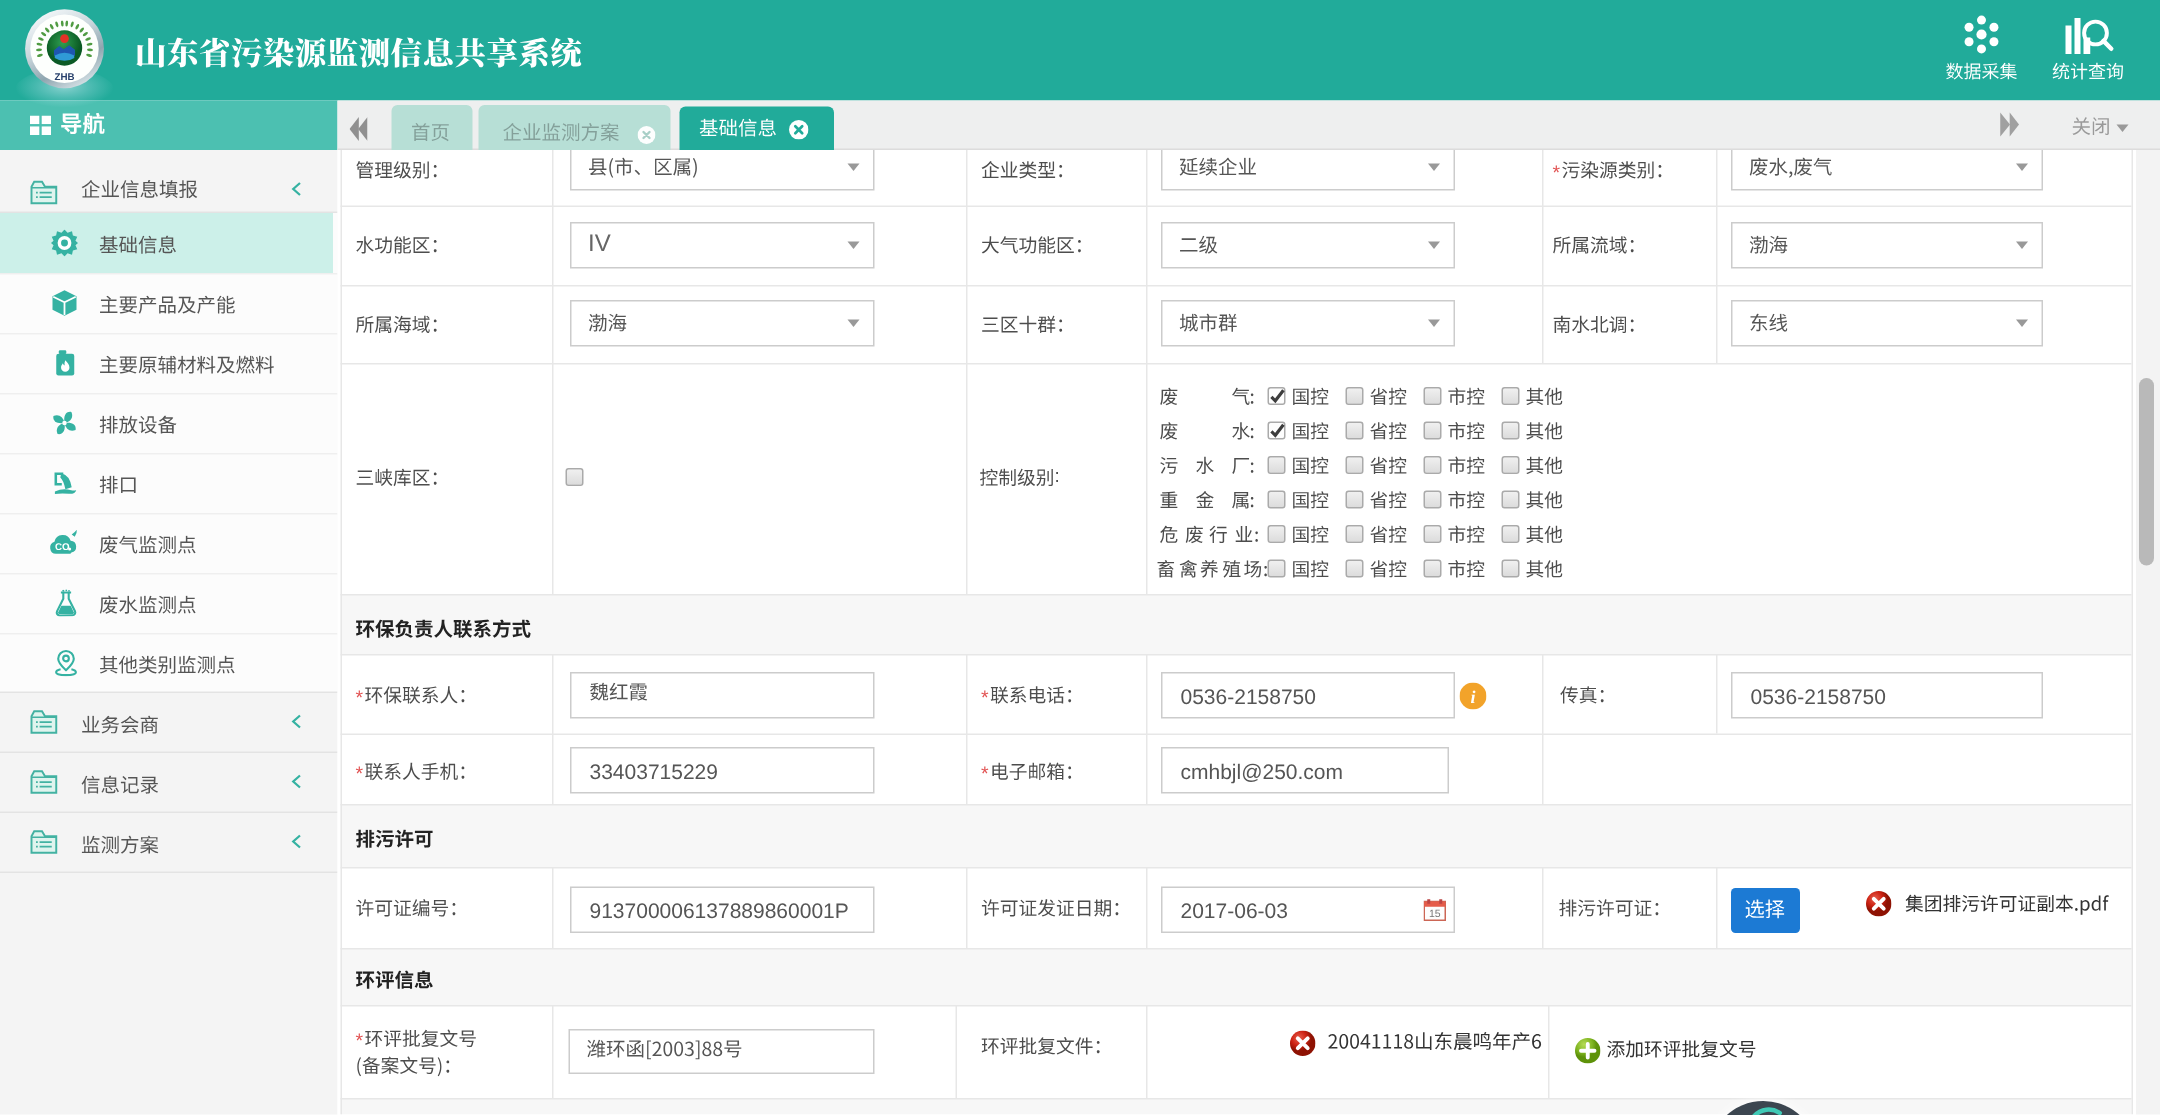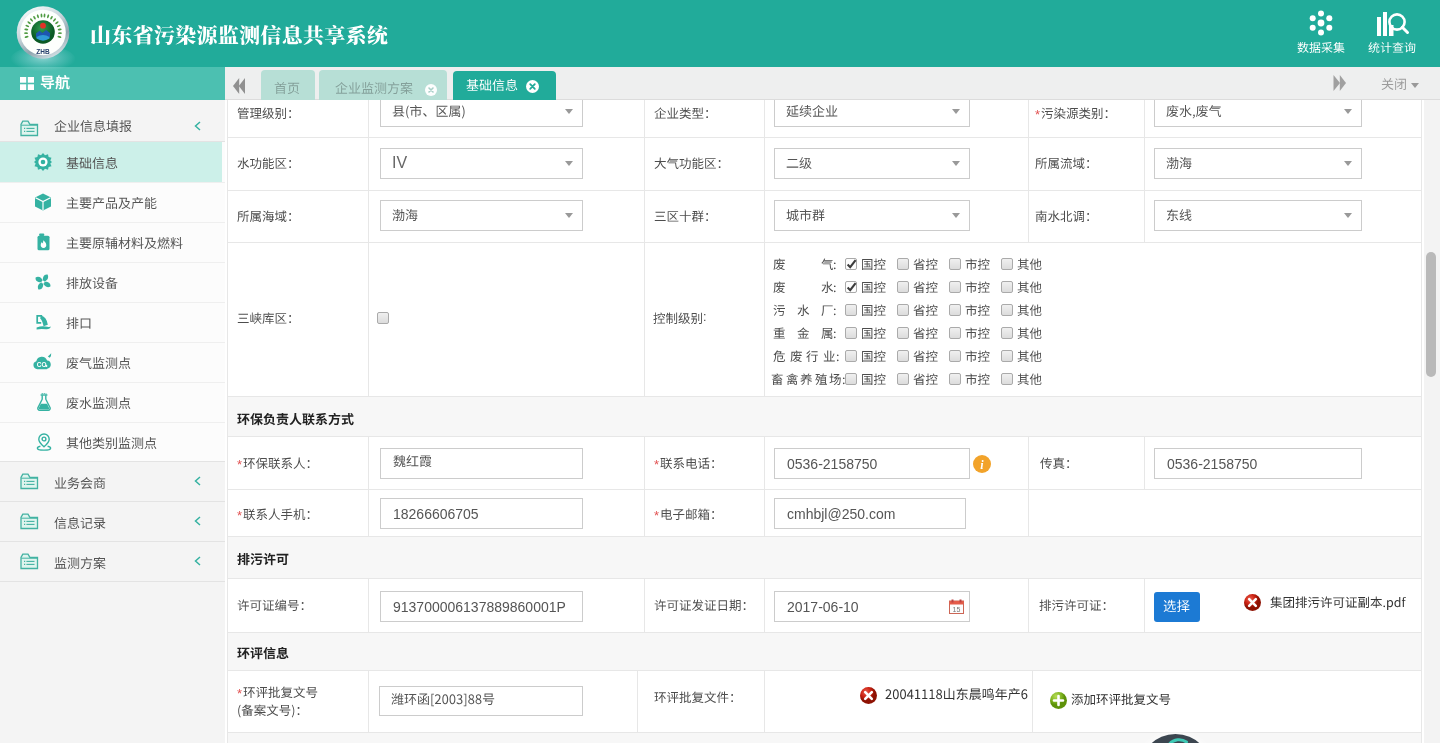--- a/index.html
+++ b/index.html
@@ -858,21 +858,21 @@
     </div>
     <div class="inp" style="left:929px;top:348px;width:208px;height:31px"></div>
     <div style="position:absolute;left:942px;top:356px;font-size:14px;color:#555;font-family:'Liberation Sans',sans-serif">0536-2158750</div>
     <div style="position:absolute;left:12px;top:408px;font-size:13px;color:#e25353;font-family:'Liberation Sans',sans-serif">*</div>
     <div style="position:absolute;left:18px;top:408px">
       <svg width="77" height="16" viewBox="0 -11 77 16">
         <path fill="#4d4d4d" d="M6.1 -9.9C6.6 -9.3 7.1 -8.5 7.3 -8L8.1 -8.4C7.9 -9 7.3 -9.7 6.8 -10.3ZM10.1 -10.3C9.8 -9.6 9.2 -8.6 8.8 -7.9H5.7V-7H8V-5.5L7.9 -4.8H5.4V-3.9H7.8C7.6 -2.5 6.9 -0.9 4.9 0.5C5.1 0.6 5.5 0.9 5.6 1.1C7.2 0 8 -1.2 8.5 -2.5C9.1 -0.9 10.1 0.3 11.5 1C11.6 0.8 11.9 0.4 12.1 0.2C10.5 -0.5 9.4 -2 8.8 -3.9H12V-4.8H8.9L8.9 -5.5V-7H11.5V-7.9H9.8C10.2 -8.5 10.7 -9.3 11.1 -10ZM0.5 -1.7 0.7 -0.8 3.9 -1.4V1H4.7V-1.5L5.8 -1.7L5.7 -2.5L4.7 -2.3V-9.1H5.3V-10H0.6V-9.1H1.3V-1.8ZM2.1 -9.1H3.9V-7.3H2.1ZM2.1 -6.6H3.9V-4.8H2.1ZM2.1 -4H3.9V-2.2L2.1 -1.9Z M16.1 -2.8C15.4 -1.9 14.4 -1 13.4 -0.4C13.6 -0.2 14 0.1 14.2 0.2C15.2 -0.4 16.3 -1.5 17 -2.5ZM20.4 -2.4C21.5 -1.6 22.8 -0.4 23.4 0.3L24.2 -0.3C23.5 -1 22.2 -2.1 21.2 -2.9ZM20.8 -5.6C21.1 -5.2 21.5 -4.9 21.8 -4.5L16.3 -4.2C18.2 -5.1 20.1 -6.2 22 -7.7L21.2 -8.2C20.6 -7.7 19.9 -7.2 19.2 -6.8L16.2 -6.6C17.1 -7.3 18 -8.1 18.8 -9C20.5 -9.1 22 -9.3 23.2 -9.6L22.5 -10.4C20.5 -9.9 16.9 -9.6 13.8 -9.4C13.9 -9.2 14.1 -8.8 14.1 -8.6C15.2 -8.7 16.4 -8.7 17.5 -8.8C16.7 -8 15.8 -7.2 15.4 -7C15.1 -6.7 14.8 -6.6 14.5 -6.5C14.6 -6.3 14.8 -5.9 14.8 -5.7C15.1 -5.8 15.4 -5.8 18 -6C16.9 -5.3 16 -4.8 15.6 -4.6C14.8 -4.2 14.2 -4 13.8 -3.9C13.9 -3.7 14.1 -3.2 14.1 -3.1C14.5 -3.2 14.9 -3.3 18.4 -3.5V-0.2C18.4 -0.1 18.4 -0.1 18.1 -0.1C17.9 -0 17.2 -0 16.5 -0.1C16.6 0.2 16.8 0.6 16.9 0.9C17.8 0.9 18.4 0.9 18.8 0.7C19.2 0.6 19.3 0.3 19.3 -0.2V-3.6L22.5 -3.8C22.8 -3.4 23.1 -3 23.3 -2.7L24.1 -3.2C23.6 -3.9 22.5 -5.1 21.5 -5.9Z M30.7 -10.5C30.7 -8.5 30.8 -2.4 25.5 0.2C25.8 0.4 26.1 0.7 26.3 1C29.4 -0.7 30.7 -3.5 31.3 -6C31.9 -3.7 33.2 -0.6 36.4 0.9C36.5 0.6 36.8 0.3 37.1 0.1C32.6 -1.9 31.9 -7.1 31.7 -8.6C31.7 -9.4 31.8 -10 31.8 -10.5Z M38.1 -4V-3.1H43.3V-0.3C43.3 -0.1 43.2 0 42.9 0C42.6 0 41.6 0.1 40.6 0C40.7 0.3 40.9 0.7 41 1C42.3 1 43.1 1 43.6 0.8C44 0.6 44.2 0.4 44.2 -0.3V-3.1H49.4V-4H44.2V-6.1H48.7V-7H44.2V-9C45.7 -9.2 47.1 -9.4 48.2 -9.7L47.5 -10.5C45.6 -9.9 41.9 -9.6 39 -9.4C39 -9.2 39.1 -8.8 39.2 -8.6C40.5 -8.7 41.9 -8.7 43.3 -8.9V-7H39V-6.1H43.3V-4Z M56.2 -9.8V-5.8C56.2 -3.8 56 -1.4 54.4 0.4C54.6 0.5 54.9 0.8 55.1 1C56.9 -0.9 57.1 -3.7 57.1 -5.8V-8.9H59.5V-0.9C59.5 0.2 59.6 0.5 59.8 0.6C60 0.8 60.2 0.9 60.5 0.9C60.6 0.9 60.9 0.9 61.1 0.9C61.4 0.9 61.6 0.8 61.8 0.7C62 0.6 62.1 0.4 62.1 0C62.2 -0.3 62.2 -1.2 62.2 -2C62 -2 61.7 -2.2 61.5 -2.4C61.5 -1.5 61.5 -0.9 61.5 -0.6C61.5 -0.3 61.4 -0.2 61.3 -0.1C61.3 -0 61.2 0 61.1 0C61 0 60.8 0 60.7 0C60.6 0 60.6 -0 60.5 -0.1C60.4 -0.1 60.4 -0.4 60.4 -0.8V-9.8ZM52.7 -10.5V-7.8H50.6V-6.9H52.6C52.1 -5.2 51.2 -3.2 50.4 -2.2C50.5 -2 50.7 -1.6 50.8 -1.3C51.5 -2.2 52.2 -3.6 52.7 -5.1V1H53.6V-4.8C54.1 -4.1 54.7 -3.4 55 -2.9L55.5 -3.7C55.3 -4 54.1 -5.4 53.6 -5.8V-6.9H55.5V-7.8H53.6V-10.5Z M65.6 -6.1C66.1 -6.1 66.6 -6.4 66.6 -7C66.6 -7.6 66.1 -8 65.6 -8C65.1 -8 64.7 -7.6 64.7 -7C64.7 -6.4 65.1 -6.1 65.6 -6.1ZM65.6 0.1C66.1 0.1 66.6 -0.3 66.6 -0.9C66.6 -1.5 66.1 -1.8 65.6 -1.8C65.1 -1.8 64.7 -1.5 64.7 -0.9C64.7 -0.3 65.1 0.1 65.6 0.1Z"></path>
       </svg>
     </div>
     <div class="inp" style="left:155px;top:398px;width:203px;height:31px"></div>
-    <div style="position:absolute;left:168px;top:406px;font-size:14px;color:#555;font-family:'Liberation Sans',sans-serif">18266606705</div>
+    <div style="position:absolute;left:168px;top:406px;font-size:14px;color:#555;font-family:'Liberation Sans',sans-serif">33403715229</div>
     <div style="position:absolute;left:429px;top:408px;font-size:13px;color:#e25353;font-family:'Liberation Sans',sans-serif">*</div>
     <div style="position:absolute;left:435px;top:408px">
       <svg width="64" height="16" viewBox="0 -11 64 16">
         <path fill="#4d4d4d" d="M5.7 -5.1V-3.3H2.6V-5.1ZM6.6 -5.1H9.9V-3.3H6.6ZM5.7 -6H2.6V-7.8H5.7ZM6.6 -6V-7.8H9.9V-6ZM1.6 -8.7V-1.6H2.6V-2.4H5.7V-1.1C5.7 0.4 6.1 0.8 7.5 0.8C7.8 0.8 9.9 0.8 10.2 0.8C11.6 0.8 11.9 0.1 12 -1.8C11.7 -1.9 11.3 -2 11.1 -2.2C11 -0.6 10.9 -0.2 10.2 -0.2C9.7 -0.2 7.9 -0.2 7.5 -0.2C6.8 -0.2 6.6 -0.3 6.6 -1V-2.4H10.8V-8.7H6.6V-10.5H5.7V-8.7Z M18.3 -6.8V-4.9H13.1V-4H18.3V-0.2C18.3 -0 18.2 0 18 0.1C17.7 0.1 16.8 0.1 15.8 0C15.9 0.3 16.1 0.7 16.2 1C17.4 1 18.2 1 18.6 0.8C19.1 0.7 19.3 0.4 19.3 -0.2V-4H24.4V-4.9H19.3V-6.3C20.7 -7 22.3 -8.1 23.4 -9.2L22.7 -9.7L22.5 -9.7H14.4V-8.7H21.5C20.6 -8 19.4 -7.2 18.3 -6.8Z M26.9 -4.3H28.4V-1.4H26.9ZM26.9 -5.1V-7.8H28.4V-5.1ZM30.8 -4.3V-1.4H29.2V-4.3ZM30.8 -5.1H29.2V-7.8H30.8ZM28.4 -10.5V-8.6H26.1V0.2H26.9V-0.6H30.8V0H31.6V-8.6H29.3V-10.5ZM32.8 -9.8V1H33.6V-8.9H35.7C35.3 -8 34.8 -6.7 34.4 -5.6C35.5 -4.5 35.8 -3.5 35.8 -2.8C35.8 -2.3 35.8 -1.9 35.5 -1.8C35.4 -1.7 35.2 -1.7 35 -1.7C34.7 -1.6 34.4 -1.6 34 -1.7C34.1 -1.4 34.2 -1 34.2 -0.8C34.6 -0.8 35 -0.8 35.3 -0.8C35.6 -0.8 35.9 -0.9 36.1 -1.1C36.5 -1.3 36.7 -2 36.7 -2.7C36.7 -3.6 36.4 -4.5 35.3 -5.7C35.8 -6.9 36.4 -8.3 36.9 -9.5L36.2 -9.9L36.1 -9.8Z M44.6 -3.7H48V-2.4H44.6ZM44.6 -4.4V-5.6H48V-4.4ZM44.6 -1.7H48V-0.4H44.6ZM43.7 -6.5V1H44.6V0.4H48V0.9H48.9V-6.5ZM39.8 -10.6C39.4 -9.3 38.7 -8 38 -7.2C38.2 -7.1 38.6 -6.8 38.8 -6.7C39.2 -7.2 39.6 -7.8 39.9 -8.5H40.4C40.7 -8 40.9 -7.4 41 -7H40.4V-5.5H38.2V-4.7H40.2C39.7 -3.3 38.8 -1.9 37.9 -1.1C38.1 -0.9 38.4 -0.6 38.5 -0.3C39.2 -1 39.9 -2.1 40.4 -3.2V1H41.3V-3.2C41.9 -2.6 42.5 -2 42.8 -1.6L43.4 -2.3C43 -2.6 41.9 -3.8 41.3 -4.2V-4.7H43.3V-5.5H41.3V-6.9L41.9 -7.1C41.8 -7.5 41.6 -8 41.4 -8.5H43.6V-9.3H40.3C40.5 -9.6 40.6 -10 40.7 -10.3ZM44.7 -10.6C44.4 -9.3 43.7 -8.1 42.9 -7.3C43.1 -7.2 43.5 -7 43.7 -6.8C44.1 -7.2 44.5 -7.8 44.9 -8.5H45.6C46 -7.9 46.5 -7.2 46.6 -6.8L47.4 -7.1C47.3 -7.5 47 -8 46.6 -8.5H49.4V-9.3H45.2C45.4 -9.6 45.5 -10 45.6 -10.3Z M53.1 -6.1C53.6 -6.1 54.1 -6.4 54.1 -7C54.1 -7.6 53.6 -8 53.1 -8C52.6 -8 52.2 -7.6 52.2 -7C52.2 -6.4 52.6 -6.1 53.1 -6.1ZM53.1 0.1C53.6 0.1 54.1 -0.3 54.1 -0.9C54.1 -1.5 53.6 -1.8 53.1 -1.8C52.6 -1.8 52.2 -1.5 52.2 -0.9C52.2 -0.3 52.6 0.1 53.1 0.1Z"></path>
       </svg>
     </div>
     <div class="inp" style="left:549px;top:398px;width:192px;height:31px"></div>
     <div style="position:absolute;left:562px;top:406px;font-size:14px;color:#555;font-family:'Liberation Sans',sans-serif">cmhbjl@250.com</div>
     <div style="position:absolute;left:12px;top:453px">
       <svg width="54" height="16" viewBox="0 -11 54 16">
@@ -885,21 +885,21 @@
       </svg>
     </div>
     <div class="inp" style="left:155px;top:491px;width:203px;height:31px"></div>
     <div style="position:absolute;left:168px;top:499px;font-size:14px;color:#555;font-family:'Liberation Sans',sans-serif">913700006137889860001P</div>
     <div style="position:absolute;left:429px;top:499px">
       <svg width="102" height="16" viewBox="0 -11 102 16">
         <path fill="#4d4d4d" d="M1.5 -9.6C2.2 -9 3 -8.2 3.4 -7.6L4 -8.3C3.6 -8.8 2.8 -9.6 2.1 -10.1ZM4.5 -4.5V-3.6H7.9V1H8.8V-3.6H12V-4.5H8.8V-7.6H11.5V-8.5H6.6C6.8 -9.1 6.9 -9.7 7 -10.4L6.1 -10.5C5.8 -8.8 5.2 -7.2 4.4 -6.1C4.6 -6 5.1 -5.8 5.2 -5.7C5.6 -6.2 6 -6.8 6.2 -7.6H7.9V-4.5ZM2.6 0.6C2.8 0.4 3.1 0.2 5.1 -1.2C5 -1.4 4.9 -1.8 4.8 -2L3.5 -1.1V-6.6H0.6V-5.7H2.6V-1.2C2.6 -0.7 2.3 -0.4 2.1 -0.2C2.2 -0 2.5 0.4 2.6 0.6Z M13.2 -9.6V-8.7H21.8V-0.4C21.8 -0.1 21.8 -0 21.5 0C21.2 0 20.1 0 19.1 -0C19.3 0.2 19.5 0.7 19.5 1C20.8 1 21.6 1 22.1 0.8C22.6 0.7 22.8 0.3 22.8 -0.4V-8.7H24.4V-9.6ZM15.4 -5.9H18.7V-3.1H15.4ZM14.5 -6.8V-1.2H15.4V-2.2H19.6V-6.8Z M26.3 -9.6C26.9 -9 27.8 -8.2 28.2 -7.7L28.9 -8.3C28.4 -8.8 27.6 -9.6 26.9 -10.2ZM29.4 -0.4V0.5H37V-0.4H34V-4.5H36.5V-5.4H34V-8.7H36.8V-9.5H29.8V-8.7H33.1V-0.4H31.4V-6.4H30.5V-0.4ZM25.6 -6.6V-5.7H27.4V-1.3C27.4 -0.7 26.9 -0.2 26.7 0C26.9 0.2 27.1 0.5 27.3 0.7C27.4 0.4 27.8 0.1 29.9 -1.6C29.8 -1.7 29.6 -2.1 29.6 -2.4L28.3 -1.4V-6.6Z M45.9 -9.9C46.5 -9.3 47.2 -8.5 47.5 -8L48.2 -8.5C47.9 -9 47.2 -9.8 46.6 -10.3ZM39.3 -6.5C39.4 -6.7 39.9 -6.8 40.6 -6.8H42.4C41.6 -4.2 40.2 -2.1 37.9 -0.7C38.1 -0.6 38.5 -0.2 38.6 0C40.2 -1 41.4 -2.3 42.3 -3.8C42.8 -2.9 43.4 -2.1 44.1 -1.4C43.1 -0.6 41.8 -0.1 40.5 0.2C40.7 0.4 40.9 0.8 41 1C42.4 0.6 43.7 0.1 44.9 -0.8C46 0.1 47.4 0.7 49 1C49.1 0.8 49.4 0.4 49.5 0.2C48 -0.1 46.7 -0.6 45.6 -1.4C46.7 -2.3 47.5 -3.6 48 -5.2L47.4 -5.5L47.2 -5.4H43C43.2 -5.8 43.3 -6.3 43.5 -6.8H49.1L49.1 -7.7H43.7C43.9 -8.5 44.1 -9.4 44.2 -10.4L43.2 -10.6C43 -9.5 42.9 -8.6 42.6 -7.7H40.4C40.7 -8.3 41.1 -9.2 41.3 -10L40.3 -10.2C40.1 -9.2 39.6 -8.2 39.5 -7.9C39.3 -7.7 39.2 -7.5 39 -7.4C39.1 -7.2 39.2 -6.7 39.3 -6.5ZM44.9 -1.9C44 -2.7 43.3 -3.5 42.8 -4.5H46.8C46.3 -3.5 45.6 -2.6 44.9 -1.9Z M51.3 -9.6C52 -9 52.8 -8.2 53.2 -7.7L53.9 -8.3C53.5 -8.8 52.6 -9.6 51.9 -10.2ZM54.4 -0.4V0.5H62V-0.4H59V-4.5H61.5V-5.4H59V-8.7H61.8V-9.5H54.8V-8.7H58.1V-0.4H56.4V-6.4H55.5V-0.4ZM50.6 -6.6V-5.7H52.4V-1.3C52.4 -0.7 51.9 -0.2 51.7 0C51.9 0.2 52.1 0.5 52.3 0.7C52.5 0.4 52.8 0.1 54.9 -1.6C54.8 -1.7 54.6 -2.1 54.5 -2.4L53.3 -1.4V-6.6Z M65.7 -4.4H71.9V-0.9H65.7ZM65.7 -5.3V-8.7H71.9V-5.3ZM64.7 -9.7V0.9H65.7V0.1H71.9V0.8H72.9V-9.7Z M77.2 -1.8C76.8 -1 76.2 -0.1 75.5 0.5C75.7 0.6 76.1 0.9 76.3 1C76.9 0.4 77.7 -0.6 78.1 -1.5ZM79 -1.4C79.5 -0.8 80.1 0 80.3 0.5L81.1 0.1C80.8 -0.4 80.2 -1.2 79.7 -1.8ZM85.7 -9V-7H83.1V-9ZM82.2 -9.9V-5.3C82.2 -3.5 82.2 -1.2 81.1 0.5C81.3 0.6 81.7 0.9 81.8 1.1C82.6 -0.1 82.9 -1.7 83 -3.2H85.7V-0.2C85.7 -0 85.6 0 85.4 0.1C85.2 0.1 84.6 0.1 84 0C84.1 0.3 84.2 0.7 84.2 1C85.2 1 85.8 0.9 86.1 0.8C86.5 0.6 86.6 0.3 86.6 -0.2V-9.9ZM85.7 -6.2V-4.1H83.1C83.1 -4.5 83.1 -5 83.1 -5.3V-6.2ZM79.8 -10.4V-8.8H77.6V-10.4H76.7V-8.8H75.7V-8H76.7V-2.9H75.5V-2.1H81.6V-2.9H80.7V-8H81.6V-8.8H80.7V-10.4ZM77.6 -8H79.8V-6.9H77.6ZM77.6 -6.1H79.8V-4.9H77.6ZM77.6 -4.2H79.8V-2.9H77.6Z M90.6 -6.1C91.1 -6.1 91.6 -6.4 91.6 -7C91.6 -7.6 91.1 -8 90.6 -8C90.1 -8 89.7 -7.6 89.7 -7C89.7 -6.4 90.1 -6.1 90.6 -6.1ZM90.6 0.1C91.1 0.1 91.6 -0.3 91.6 -0.9C91.6 -1.5 91.1 -1.8 90.6 -1.8C90.1 -1.8 89.7 -1.5 89.7 -0.9C89.7 -0.3 90.1 0.1 90.6 0.1Z"></path>
       </svg>
     </div>
     <div class="inp" style="left:549px;top:491px;width:196px;height:31px"></div>
-    <div style="position:absolute;left:562px;top:499px;font-size:14px;color:#555;font-family:'Liberation Sans',sans-serif">2017-06-10</div>
+    <div style="position:absolute;left:562px;top:499px;font-size:14px;color:#555;font-family:'Liberation Sans',sans-serif">2017-06-03</div>
     <div style="position:absolute;left:724px;top:499px">
       <svg width="15" height="15" viewBox="0 0 15 15">
         <rect x="0.5" y="2" width="14" height="12.5" fill="#fdfdfd" stroke="#cc6655" stroke-width="1"></rect>
         <rect x="0.5" y="2" width="14" height="3.5" fill="#e55c4a"></rect>
         <rect x="2.5" y="0.5" width="2" height="3" fill="#bb4444"></rect>
         <rect x="10.5" y="0.5" width="2" height="3" fill="#bb4444"></rect>
         <text x="7.5" y="12.5" font-family="Liberation Sans" font-size="7" fill="#777" text-anchor="middle">15</text>
       </svg>
     </div>
     <div style="position:absolute;left:814px;top:499px">

